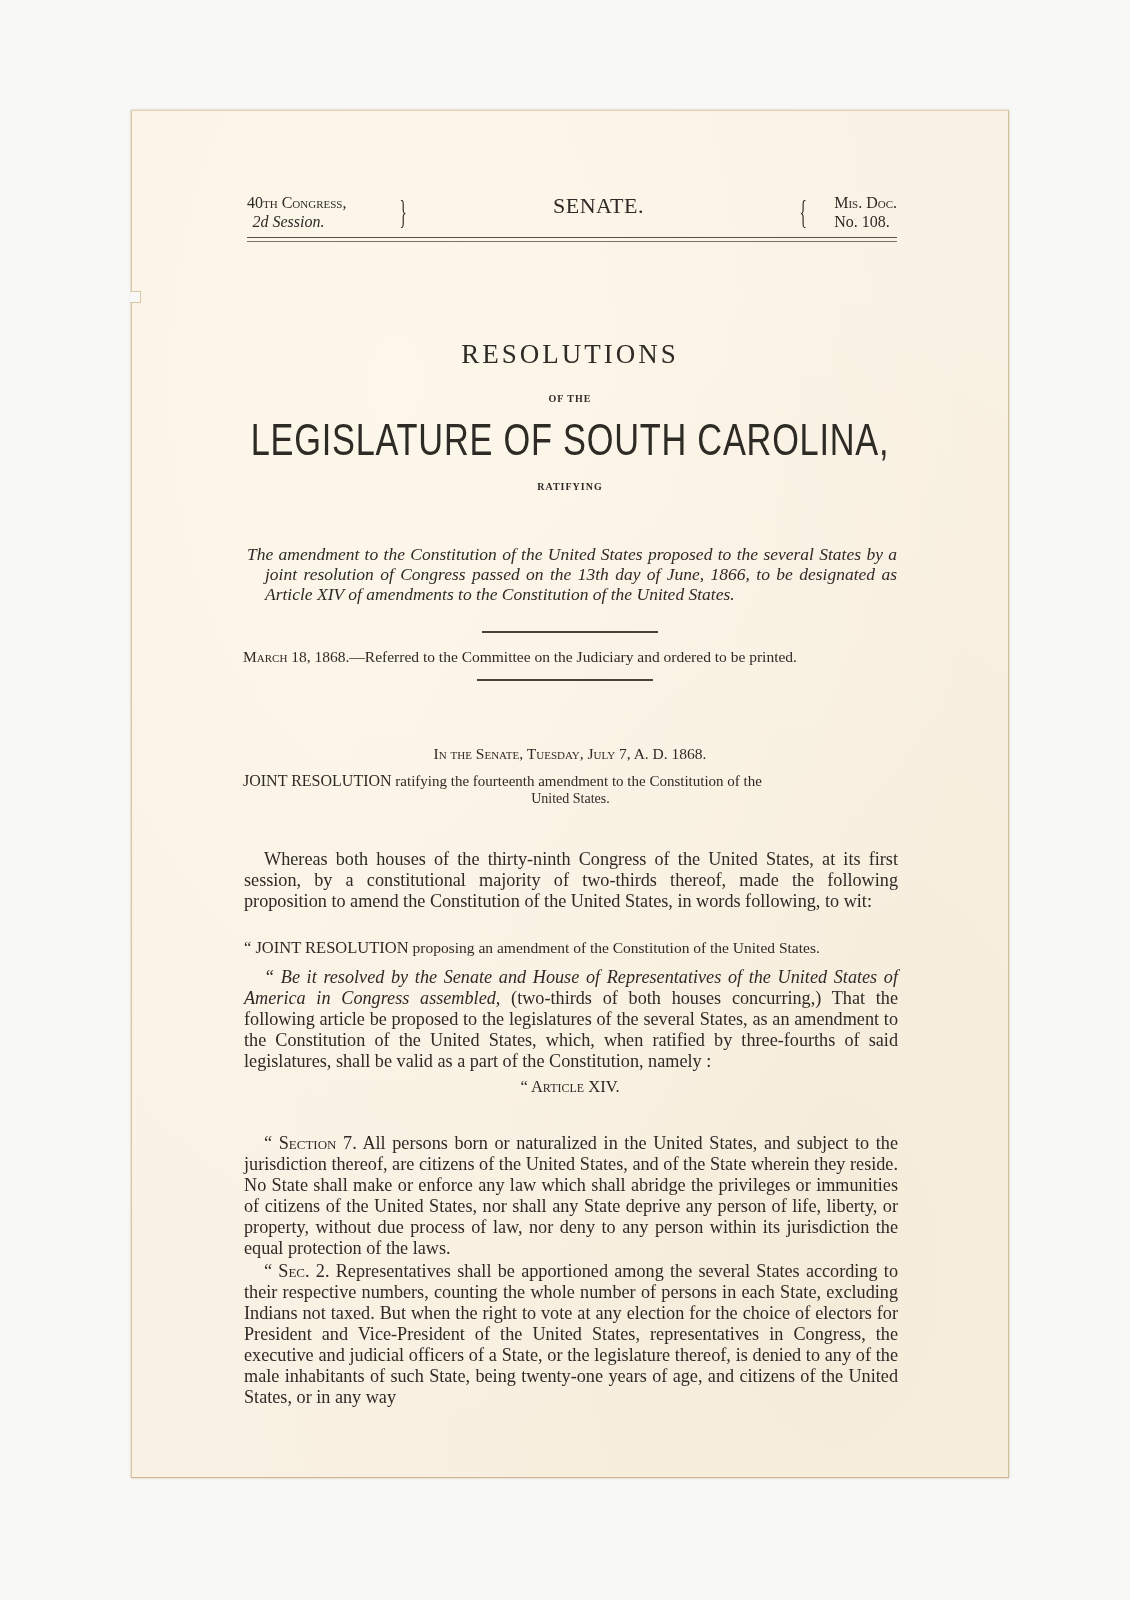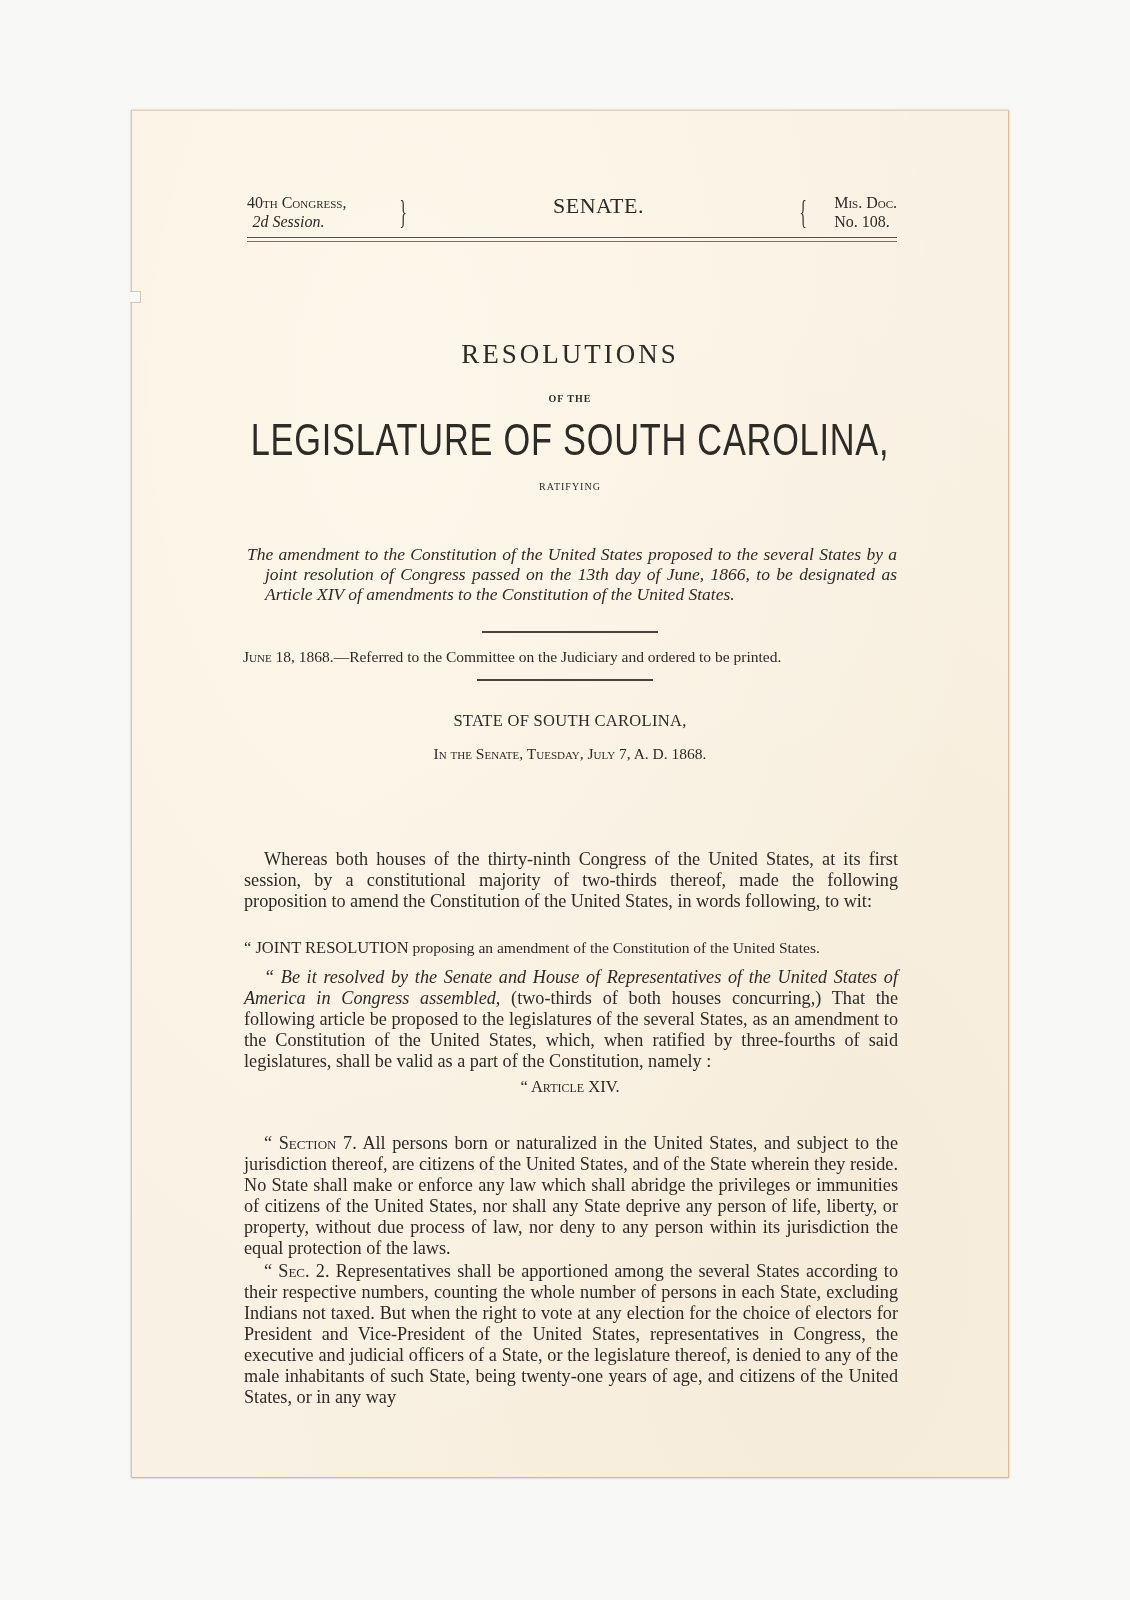--- a/index.html
+++ b/index.html
@@ -14,21 +14,21 @@
   .h-left .l2 { font-style:italic; padding-right:22px; }
   .brace { position:absolute; font-size:34px; line-height:34px; transform:scaleX(0.45); color:#3a342c; }
   .h-center { position:absolute; left:306px; top:0; font-size:22px; letter-spacing:0.5px; }
   .h-right { position:absolute; right:0; top:0; line-height:19px; }
   .sc { font-variant: small-caps; text-align: center; }
   .rule-double { position:absolute; left:115px; top:126px; width:650px; height:3px; border-top:1px solid #5a5248; border-bottom:1px solid #7a7066; }
   .center { position:absolute; left:0; width:876px; text-align:center; }
   .t-resolutions { top:228px; font-size:27px; letter-spacing:3px; font-weight:normal; }
   .t-ofthe { top:282px; font-size:10px; letter-spacing:1px; font-weight:bold; }
   .t-legis { top:304px; font-size:44px; font-family:"Liberation Sans Narrow","Liberation Sans",sans-serif; transform:scaleX(0.78); letter-spacing:1px; }
-  .t-ratifying { top:370px; font-size:10px; font-weight:normal; letter-spacing:1px; }
+  .t-ratifying { top:370px; font-size:10px; font-weight:bold; letter-spacing:1px; }
   .subtitle { position:absolute; left:115px; top:407px; width:650px; font-style:italic; font-size:17.5px; line-height:20px; text-align:justify; text-align-last:left;margin-top:26px; }
   .subtitle p { margin:0; text-indent:-18px; padding-left:18px; }
   .hr-short { position:absolute; height:2px; background:#4a433a; }
   .referred { position:absolute; left:111px; top:537px; width:655px; font-size:15.5px; text-align:left; }
   .state { top:600px; font-size:16.5px; letter-spacing:0.3px; }
   .senate-date { top:634px; font-size:15.5px; }
   .joint-head { position:absolute; left:111px; top:661px; width:655px; font-size:15px; line-height:17px; }
   .joint-head .l2 { display:block; text-align:center; font-size:14px; }
   .body-text { position:absolute; left:112px; width:654px; font-size:18.2px; line-height:21px; text-align:justify;margin-top:32px; }
   .body-text p { margin:0; }
@@ -67,28 +67,32 @@
   <div class="center t-legis">LEGISLATURE OF SOUTH CAROLINA,</div>
   <div class="center t-ratifying">RATIFYING</div>
 
   <div class="subtitle">
     <p>The amendment to the Constitution of the United States proposed to the several States by a joint resolution of Congress passed on the 13th day of June, 1866, to be designated as Article XIV of amendments to the Constitution of the United States.</p>
   </div>
 
   <div class="hr-short" style="left:350px;top:520px;width:176px;"></div>
 
   <div class="referred">
-    <span class="sc">June 18, 1868.</span><span>—Referred to the Committee on the Judiciary and ordered to be printed.</span>
+    <span class="sc">March 18, 1868.</span><span>—Referred to the Committee on the Judiciary and ordered to be printed.</span>
   </div>
 
   <div class="hr-short" style="left:345px;top:568px;width:176px;height:1.5px;"></div>
 
-  <div class="center state">STATE OF SOUTH CAROLINA,</div>
   <div class="center senate-date sc">In the Senate, Tuesday, July 7, A. D. 1868.</div>
 
+  <div class="joint-head">
+    <span style="font-size:16px">JOINT RESOLUTION</span>
+    <span>ratifying the fourteenth amendment to the Constitution of the</span>
+    <span class="l2">United States.</span>
+  </div>
 
   <div class="body-text p1">
     <p class="ind">Whereas both houses of the thirty-ninth Congress of the United States, at its first session, by a constitutional majority of two-thirds thereof, made the following proposition to amend the Constitution of the United States, in words following, to wit:</p>
   </div>
 
   <div class="body-text p3">
     <p class="ind">
       <span class="it">“ Be it resolved by the Senate and House of Representatives of the United States of America in Congress assembled,</span>
       <span>(two-thirds of both houses concurring,) That the following article be proposed to the legislatures of the several States, as an amendment to the Constitution of the United States, which, when ratified by three-fourths of said legislatures, shall be valid as a part of the Constitution, namely :</span>
     </p>

